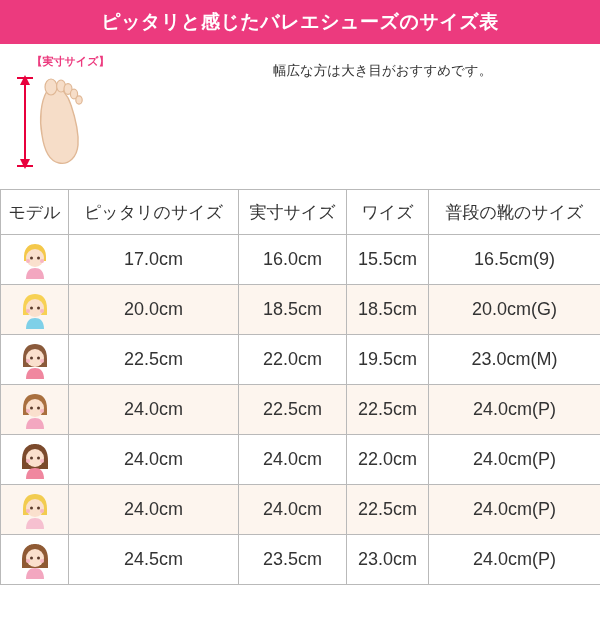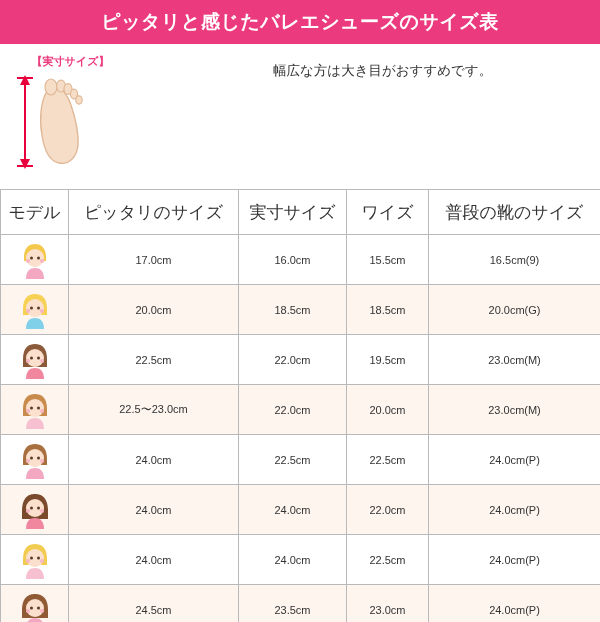--- a/index.html
+++ b/index.html
@@ -100,21 +100,21 @@
   table.size-table {
     border-collapse: collapse;
     width: 600px;
     table-layout: fixed;
   }
   table.size-table th,
   table.size-table td {
     border: 1px solid #b9b9b9;
     text-align: center;
     vertical-align: middle;
-    font-size: 11px;
+    font-size: 18px;
     color: #333333;
   }
   table.size-table th {
     height: 42px;
     font-weight: normal;
     font-size: 17px;
   }
   table.size-table td {
     height: 47px;
   }
@@ -257,39 +257,20 @@
                 <path d="M8 38 C8 30 12 27 17 27 C22 27 26 30 26 38 Z" fill="#f0879f"></path>
               </svg>
             </span>
           </td>
           <td>22.5cm</td>
           <td>22.0cm</td>
           <td>19.5cm</td>
           <td>23.0cm(M)</td>
         </tr>
 
-        <tr>
-          <td class="avatar-cell">
-            <span class="avatar">
-              <svg width="34" height="38" viewBox="0 0 34 38" xmlns="http://www.w3.org/2000/svg">
-                <path d="M5 18 C5 6 11 3 17 3 C23 3 29 6 29 18 L29 25 L5 25 Z" fill="#c98b4b"></path>
-                <circle cx="17" cy="17" r="9" fill="#fae0cd"></circle>
-                <circle cx="13.5" cy="17" r="1.5" fill="#5b3a2a"></circle>
-                <circle cx="20.5" cy="17" r="1.5" fill="#5b3a2a"></circle>
-                <circle cx="10" cy="20" r="2" fill="#f7b6c2"></circle>
-                <circle cx="24" cy="20" r="2" fill="#f7b6c2"></circle>
-                <path d="M8 38 C8 30 12 27 17 27 C22 27 26 30 26 38 Z" fill="#f6c0d0"></path>
-              </svg>
-            </span>
-          </td>
-          <td>22.5〜23.0cm</td>
-          <td>22.0cm</td>
-          <td>20.0cm</td>
-          <td>23.0cm(M)</td>
-        </tr>
 
         <tr>
           <td class="avatar-cell">
             <span class="avatar">
               <svg width="34" height="38" viewBox="0 0 34 38" xmlns="http://www.w3.org/2000/svg">
                 <path d="M5 18 C5 6 11 3 17 3 C23 3 29 6 29 18 L29 24 L5 24 Z" fill="#a9703f"></path>
                 <circle cx="17" cy="17" r="9" fill="#fae0cd"></circle>
                 <circle cx="13.5" cy="17" r="1.5" fill="#5b3a2a"></circle>
                 <circle cx="20.5" cy="17" r="1.5" fill="#5b3a2a"></circle>
                 <circle cx="10" cy="20" r="2" fill="#f7b6c2"></circle>

